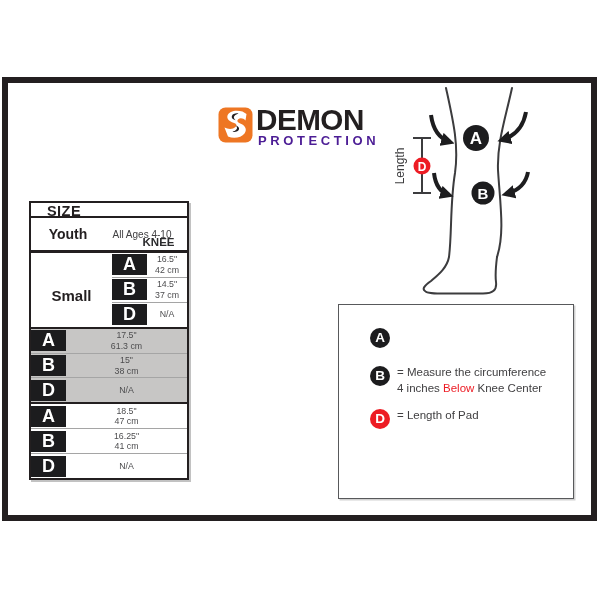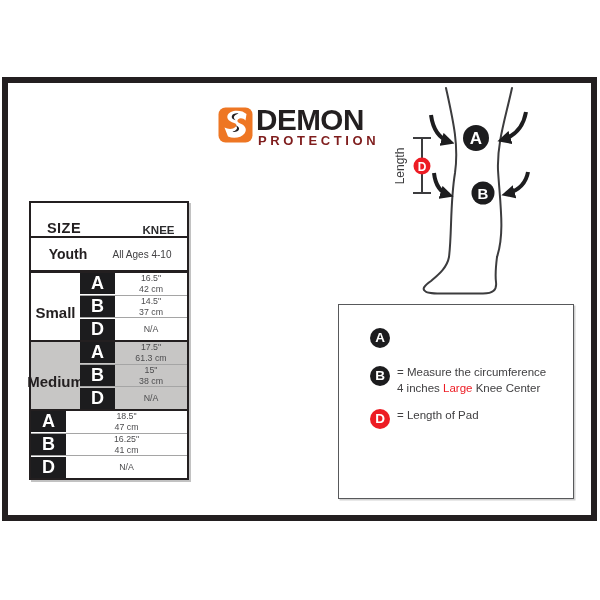--- a/index.html
+++ b/index.html
@@ -11,37 +11,37 @@
   .frame { position:absolute; left:2px; top:77px; width:595px; height:444px;
     border:6px solid #231f20; background:#ffffff; }
 
   
   .logo { position:absolute; left:218px; top:105px; }
   .logo-icon { position:absolute; left:0; top:2px; width:35px; height:36px; }
   .brand { position:absolute; left:38px; top:-2px; font-size:28px; font-weight:900;
     letter-spacing:-0.5px; transform:scaleY(1.08) scaleX(1.06); transform-origin:left top;
     color:#231f20; white-space:nowrap; }
   .brand-sub { position:absolute; left:40px; top:28px; font-size:13px; font-weight:700;
-    letter-spacing:3.6px; color:#7f1d1d; white-space:nowrap; }
+    letter-spacing:3.6px; color:#4c1d95; white-space:nowrap; }
 
   
   .table { position:absolute; left:29px; top:201px; width:160px; height:279px;
     border:2px solid #231f20; background:#fff; display:flex; flex-direction:column;
     box-shadow:2px 2px 0 rgba(120,120,120,.45); }
-  .t-header { height:35px; display:flex; align-items:flex-end; border-bottom:2px solid #231f20; }
+  .t-header { height:15px; display:flex; align-items:flex-start; border-bottom:2px solid #231f20; }
   .t-size { width:66px; text-align:center; font-size:14.5px; font-weight:700; letter-spacing:.5px; }
   .t-spacer { width:33px; }
   .t-knee { flex:1; text-align:center; font-size:11.5px; font-weight:600; color:#2b2b2d;margin-top:33px; }
   .t-youth { height:35px; display:flex; align-items:center; border-bottom:3px solid #231f20; }
   .y-label { width:66px; text-align:center; font-size:14px; font-weight:700;padding-left:8px; }
   .y-value { flex:1; text-align:center; font-size:10px; color:#414042; }
   .t-section { flex:1; display:flex; }
   .t-section.sep { border-top:2.5px solid #231f20; }
   .t-section.highlight { background:#c7c6c5; }
-  .s-name { width:49px; display:flex; align-items:center; justify-content:center;
+  .s-name { width:81px; display:flex; align-items:center; justify-content:center;
     font-size:15px; font-weight:700;margin-top:12px; }
   .s-rows { flex:1; display:flex; flex-direction:column; }
   .s-row { flex:1; display:flex; align-items:center; }
   .s-row + .s-row { border-top:1px solid #a5a5a5; }
   .letter-box { width:35px; height:21px; background:#1c1c1e; color:#ffffff;
     font-size:18px; font-weight:700; display:flex; align-items:center; justify-content:center;
     line-height:1; padding-bottom:1px; }
   .valcell { flex:1; display:flex; flex-direction:column; align-items:center;
     justify-content:center; font-size:8.8px; line-height:10.5px; color:#4d4d4f; }
 
@@ -116,21 +116,20 @@
           <div class="letter-box">D</div>
           <div class="valcell">
             <div>N/A</div>
             <div></div>
           </div>
         </div>
       </div>
     </div>
 
     <div class="t-section sep highlight">
-      <div class="s-name">Medium</div>
       <div class="s-rows">
         <div class="s-row">
           <div class="letter-box">A</div>
           <div class="valcell">
             <div>17.5"</div>
             <div>61.3 cm</div>
           </div>
         </div>
         <div class="s-row">
           <div class="letter-box">B</div>
@@ -219,21 +218,21 @@
   </svg>
 
   <div class="legend">
     <div class="lg-row a">
       <div class="lg-circle circle-dark">A</div>
     </div>
     <div class="lg-row b">
       <div class="lg-circle circle-dark">B</div>
       <div class="lg-text">
         <div>= Measure the circumference</div>
-        <div><span>4 inches </span><span class="red">Large</span><span> Knee Center</span></div>
+        <div><span>4 inches </span><span class="red">Below</span><span> Knee Center</span></div>
       </div>
     </div>
     <div class="lg-row d">
       <div class="lg-circle circle-red">D</div>
       <div class="lg-text">
         <div>= Length of Pad</div>
       </div>
     </div>
   </div>
 

